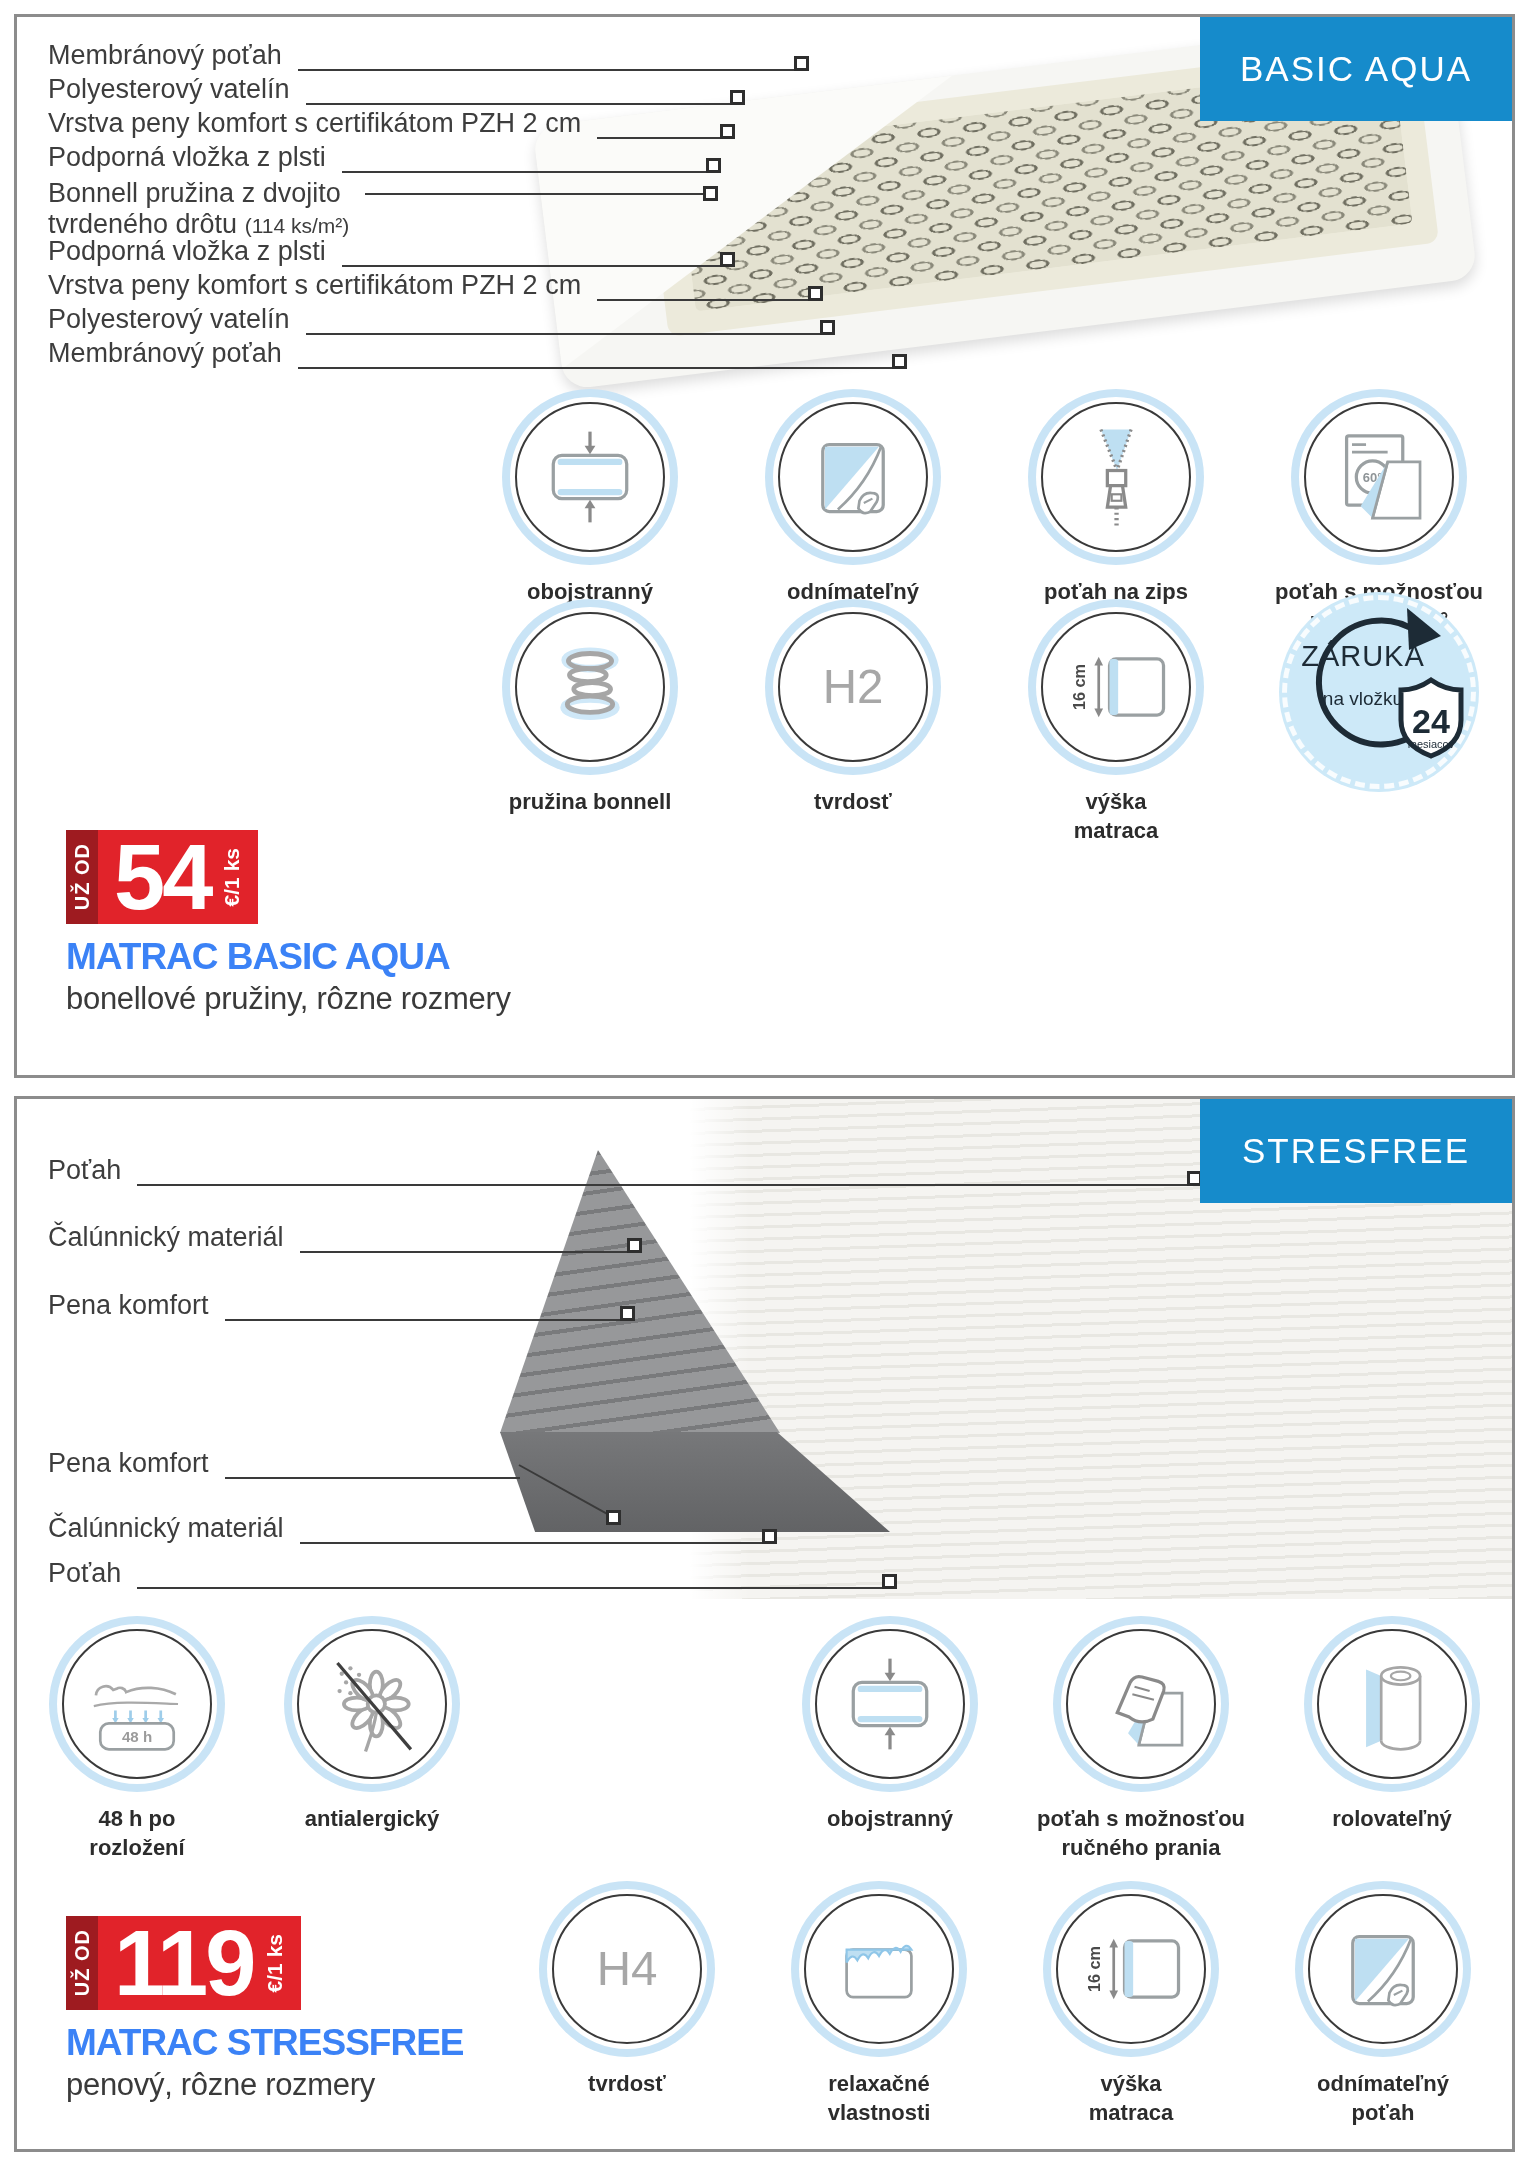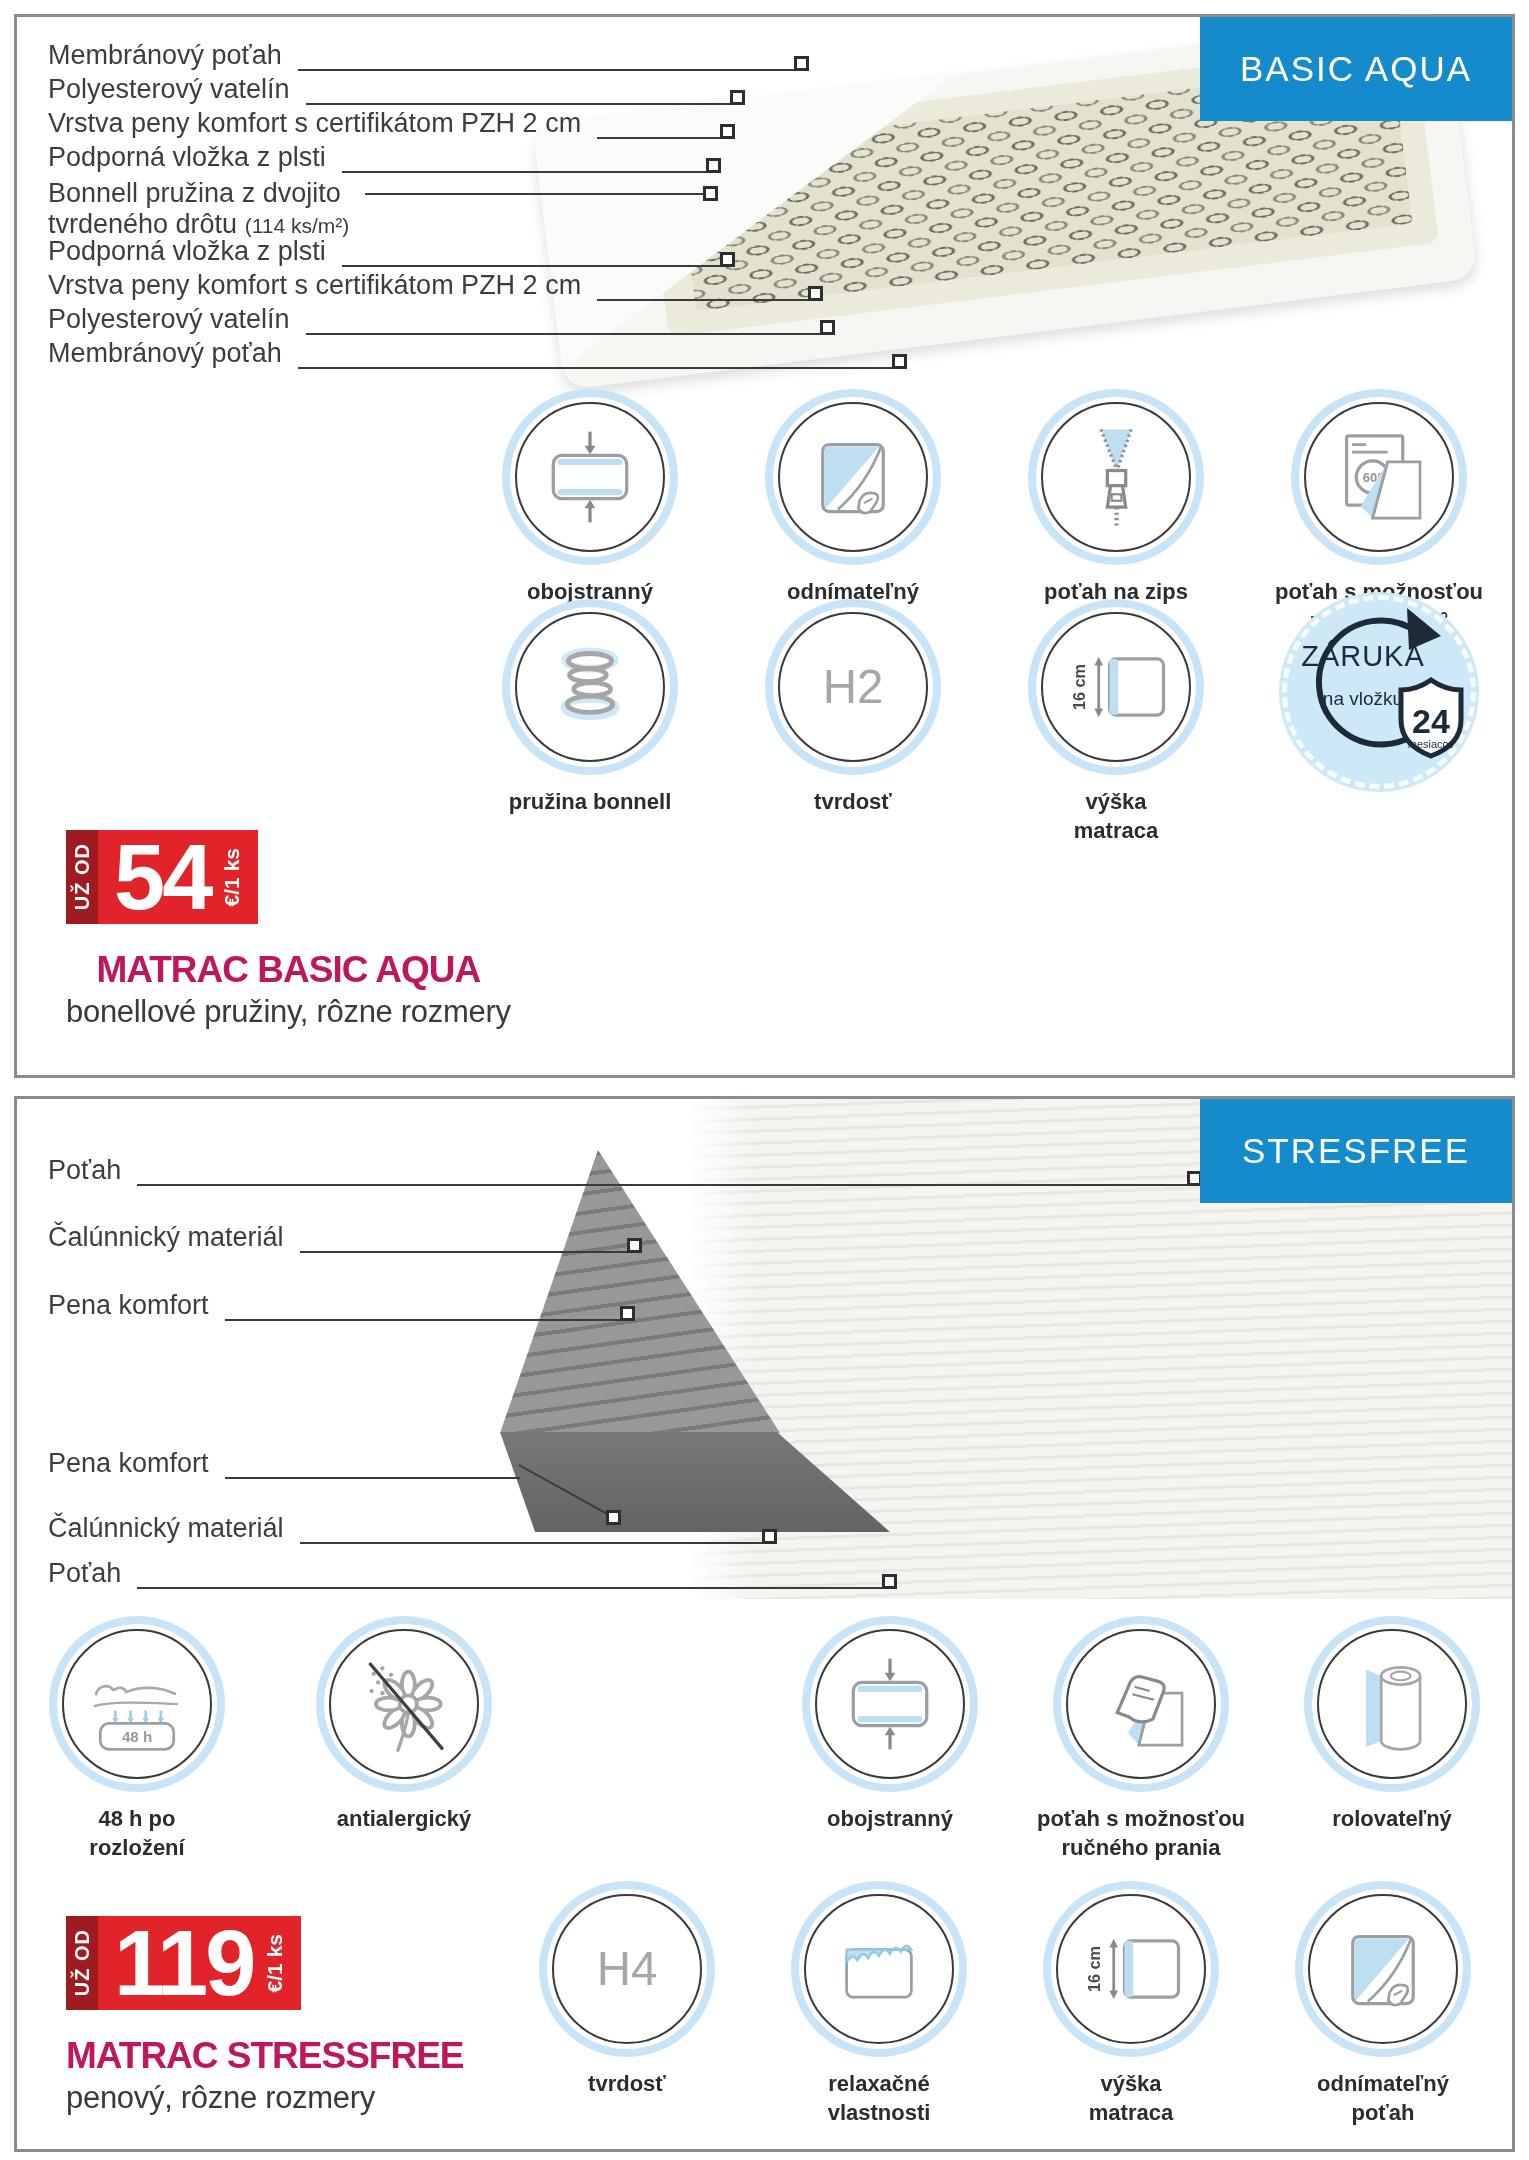--- a/index.html
+++ b/index.html
@@ -85,21 +85,21 @@
   .pricebadge { display:inline-flex; height:94px; }
   .uzod { width:32px; background:#9e1b20; color:#fff; display:flex; align-items:center;
           justify-content:center; }
   .uzod span { writing-mode:vertical-rl; transform:rotate(180deg); font-size:20px;
                font-weight:bold; letter-spacing:1px; }
   .pmain { background:#e1232a; display:flex; align-items:center; padding:0 10px 0 16px; }
   .pamount { color:#fff; font-size:92px; font-weight:bold; letter-spacing:-3px; line-height:.85; }
   .punit { background:#e1232a; display:flex; align-items:center; padding:0 14px 0 0; }
   .punit span { writing-mode:vertical-rl; transform:rotate(180deg); font-size:21px;
                 font-weight:bold; color:#fff; }
-  .ptitle { font-size:37px; font-weight:bold; color:#be185d; letter-spacing:-1px; margin-top:25px;text-align:center; }
+  .ptitle { font-size:37px; font-weight:bold; color:#3b82f6; letter-spacing:-1px; margin-top:12px; }
   .psub { font-size:31px; color:#3a3a3a; letter-spacing:-0.3px; margin-top:3px; }
 </style>
 </head>
 <body>
 
 <div class="page">
 
   <div class="panel panel1"></div>
 
   <div class="mat1">
@@ -339,21 +339,21 @@
           <polygon points="55,63 61,63 58,68" fill="#9ecdea"></polygon>
         <line x1="72" y1="56" x2="72" y2="64" stroke="#9ecdea" stroke-width="2.5"></line>
           <polygon points="69,63 75,63 72,68" fill="#9ecdea"></polygon>
         <rect x="16" y="68" width="68" height="24" rx="8" fill="#fff" stroke="#9aa0a2" stroke-width="2.5"></rect>
         <text x="50" y="85" text-anchor="middle" style="font-size:14px;font-weight:bold;fill:#9b9b9b">48 h</text>
       </svg>
     </div>
     <div class="flabel" style="max-width:135px">48 h po rozložení</div>
   </div>
 
-  <div class="feat" style="left:294px;top:1615px">
+  <div class="feat" style="left:262px;top:1615px">
     <div class="circ">
       <svg width="108" height="108" viewBox="0 0 100 100">
         <g stroke="#a6a6a6" stroke-width="3.5" fill="#fff">
           <ellipse transform="rotate(0 54 50)" cx="54" cy="32" rx="6" ry="12"></ellipse>
           <ellipse transform="rotate(45 54 50)" cx="54" cy="32" rx="6" ry="12"></ellipse>
           <ellipse transform="rotate(90 54 50)" cx="54" cy="32" rx="6" ry="12"></ellipse>
           <ellipse transform="rotate(135 54 50)" cx="54" cy="32" rx="6" ry="12"></ellipse>
           <ellipse transform="rotate(180 54 50)" cx="54" cy="32" rx="6" ry="12"></ellipse>
           <ellipse transform="rotate(225 54 50)" cx="54" cy="32" rx="6" ry="12"></ellipse>
           <ellipse transform="rotate(270 54 50)" cx="54" cy="32" rx="6" ry="12"></ellipse>

